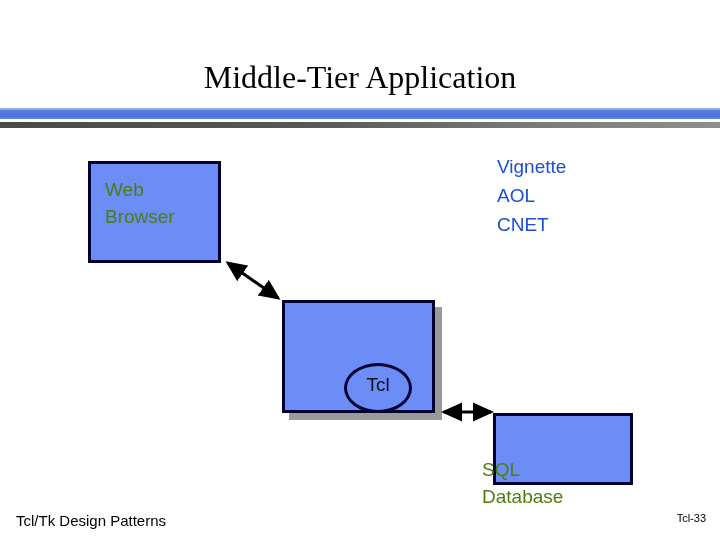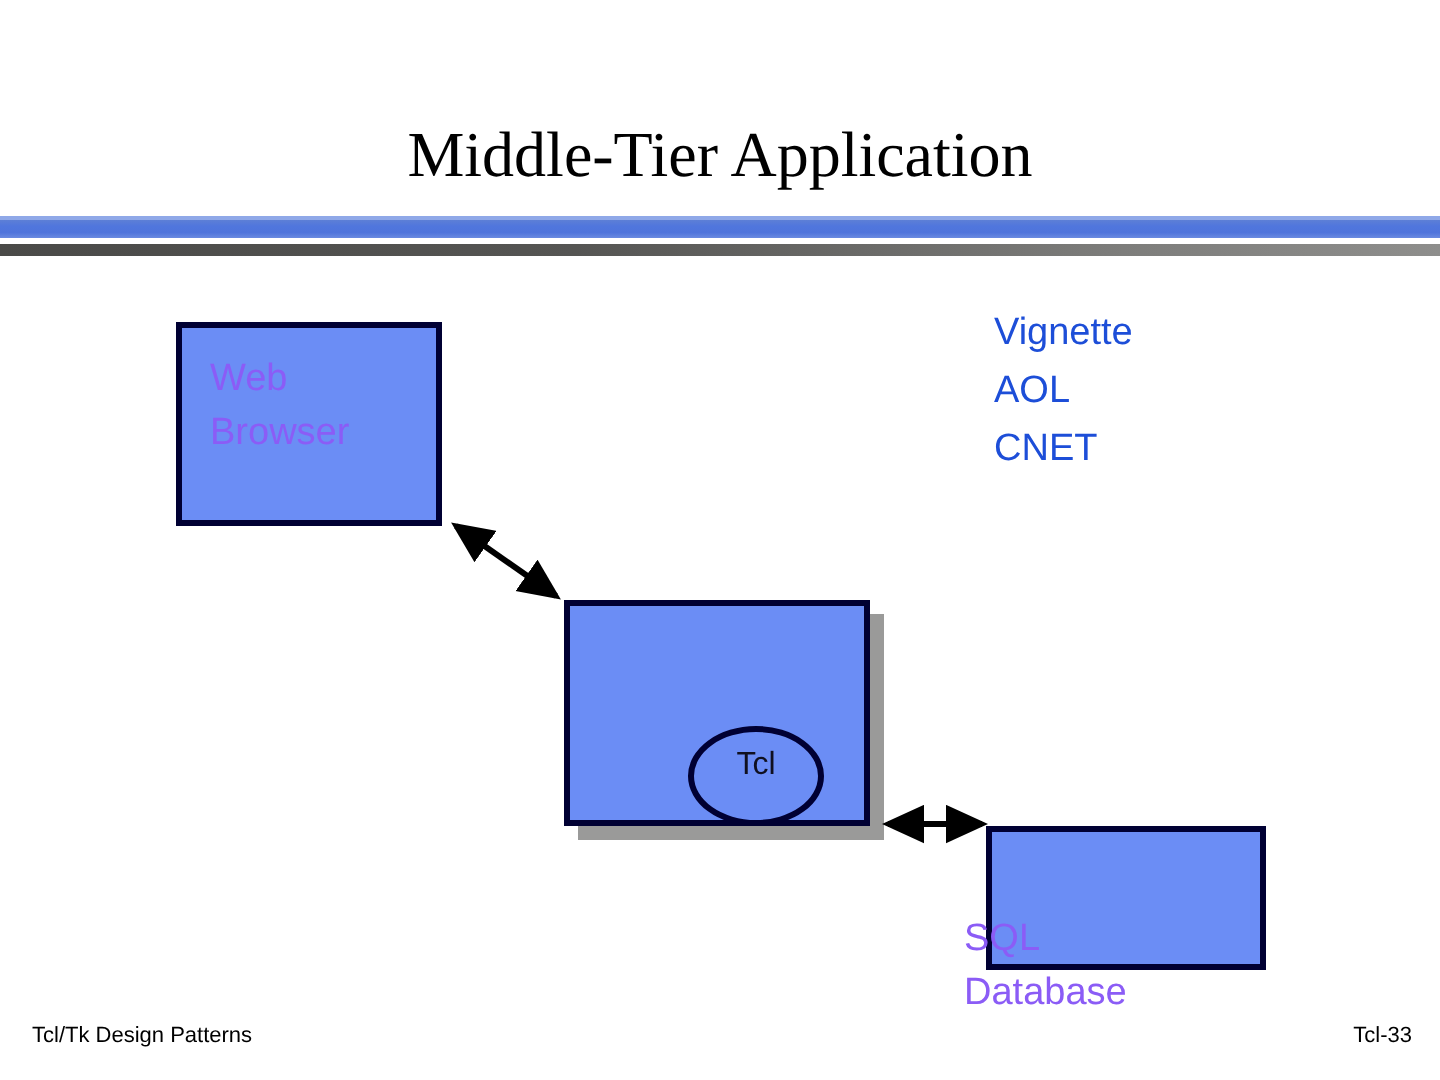--- a/index.html
+++ b/index.html
@@ -63,21 +63,21 @@
     box-sizing: border-box;
     border: 3px solid #000033;
     background: #6b8df5;
   }
   .box-shadow {
     position: absolute;
     background: #9a9a99;
   }
   .box-label {
     position: absolute;
-    color: #8b5cf6;
+    color: #4d7c0f;
     font-family: "Liberation Sans", sans-serif;
     font-size: 19px;
     line-height: 27px;
     white-space: pre-line;
   }
 
   #web-browser-box   { left: 88px;  top: 161px; width: 133px; height: 102px; }
   #web-browser-label { left: 105px; top: 176px; }
 
   #app-server-shadow { left: 289px; top: 307px; width: 153px; height: 113px; }
@@ -95,21 +95,21 @@
     border-radius: 50%;
     background: #6b8df5;
   }
   #tcl-label {
     position: absolute;
     left: 344px;
     top: 374px;
     width: 68px;
     text-align: center;
     font-family: "Liberation Sans", sans-serif;
-    font-size: 16px;
+    font-size: 19px;
     color: #101020;
   }
 
   #sql-box   { left: 493px; top: 413px; width: 140px; height: 72px; }
   #sql-label { left: 482px; top: 419px; margin-top: 37px; }
 
   
   #service-list {
     position: absolute;
     left: 461px;
@@ -130,21 +130,21 @@
     width: 720px;
     height: 540px;
     pointer-events: none;
   }
 
   
   #footer-left {
     position: absolute;
     left: 16px;
     top: 512px;
-    font-size: 11px;
+    font-size: 15px;
     color: #000000;
     font-family: "Liberation Sans", sans-serif;
     text-align: right;
   }
   #footer-right {
     position: absolute;
     right: 14px;
     top: 512px;
     font-size: 11px;
     color: #000000;

